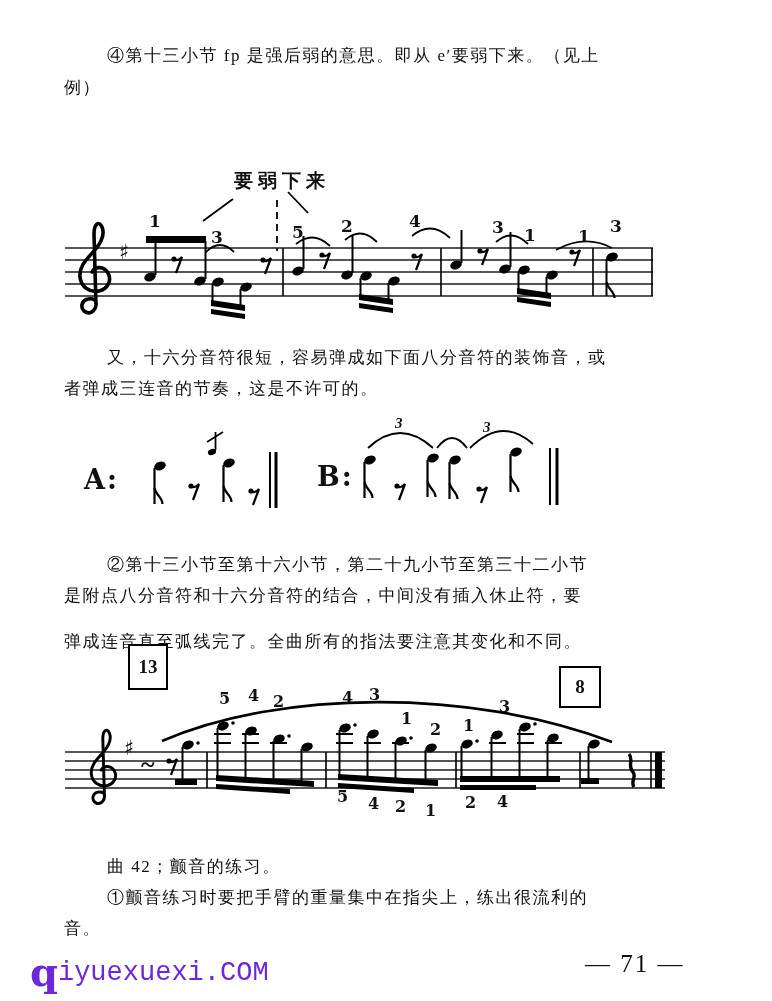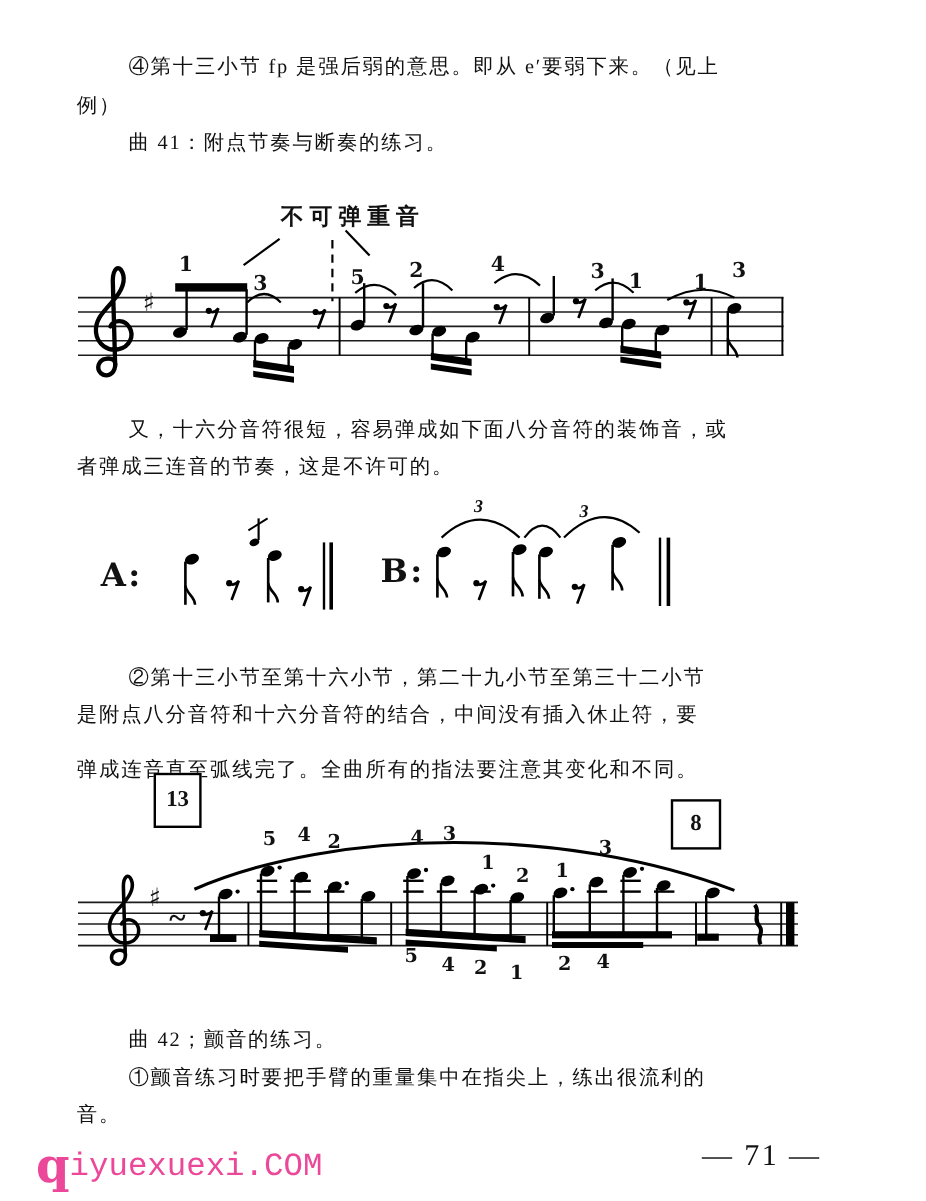--- a/index.html
+++ b/index.html
@@ -9,21 +9,21 @@
   .t{position:absolute;white-space:nowrap;font-size:17px;letter-spacing:1.5px;}
   .anno{position:absolute;white-space:nowrap;font-size:19px;font-weight:bold;letter-spacing:5px;}
   .fing{position:absolute;font-size:17px;font-weight:bold;font-family:"DejaVu Serif",serif;line-height:1;}
   .fing2{position:absolute;font-size:16px;font-weight:bold;font-family:"DejaVu Serif",serif;line-height:1;}
   .trip{position:absolute;font-size:15px;font-weight:bold;font-style:italic;line-height:1;}
   .mbox{position:absolute;border:2px solid #000;display:flex;align-items:center;justify-content:center;
         font-size:19px;font-weight:bold;background:#fff;}
   .exlab{position:absolute;font-size:27px;font-weight:bold;letter-spacing:2px;font-family:"DejaVu Serif",serif;}
   .keysig{position:absolute;font-family:"DejaVu Sans",sans-serif;font-size:21px;font-weight:bold;line-height:1;}
   .orn{position:absolute;font-size:26px;font-weight:bold;line-height:1;}
-  .wm{position:absolute;left:30px;top:948px;color:#ec4899;font-family:"Liberation Mono","DejaVu Sans Mono",monospace;}
+  .wm{position:absolute;left:30px;top:948px;color:#6d28d9;font-family:"Liberation Mono","DejaVu Sans Mono",monospace;}
   .wm .q{font-size:40px;font-weight:bold;font-family:"DejaVu Serif",serif;vertical-align:-6px;}
   .wm .rest{font-size:27px;letter-spacing:0px;}
   .pgnum{position:absolute;left:585px;top:950px;font-size:25px;letter-spacing:2px;}
 </style>
 </head>
 <body>
 
 <div class="page">
 
   <svg class="art" width="772" height="1001" viewBox="0 0 772 1001">
@@ -248,23 +248,22 @@
 
       <use href="#nh" transform="translate(594,744)"></use>
       <line x1="588.5" y1="746" x2="588.5" y2="780" stroke="#000" stroke-width="2"></line>
       <rect x="581" y="778" width="18" height="6" fill="#000"></rect>
       <use href="#qrest" transform="translate(628,754)"></use>
     </g>
   </svg>
 
   <div class="t" style="left:107px;top:44px">④第十三小节 fp 是强后弱的意思。即从 e′要弱下来。（见上</div>
   <div class="t" style="left:64px;top:76px">例）</div>
-  <div class="t" style="left:107px;top:107px">曲 41：附点节奏与断奏的练习。</div>
-
-  <div class="anno" style="left:234px;top:168px">不可弹重音</div>
+
+  <div class="anno" style="left:234px;top:168px">要弱下来</div>
   <div class="keysig" style="left:119px;top:242px">♯</div>
 
   <span class="fing" style="left:149px;top:213px">1</span>
   <span class="fing" style="left:211px;top:229px">3</span>
   <span class="fing" style="left:292px;top:224px">5</span>
   <span class="fing" style="left:341px;top:218px">2</span>
   <span class="fing" style="left:409px;top:213px">4</span>
   <span class="fing" style="left:492px;top:219px">3</span>
   <span class="fing" style="left:524px;top:227px">1</span>
   <span class="fing" style="left:578px;top:228px">1</span>

